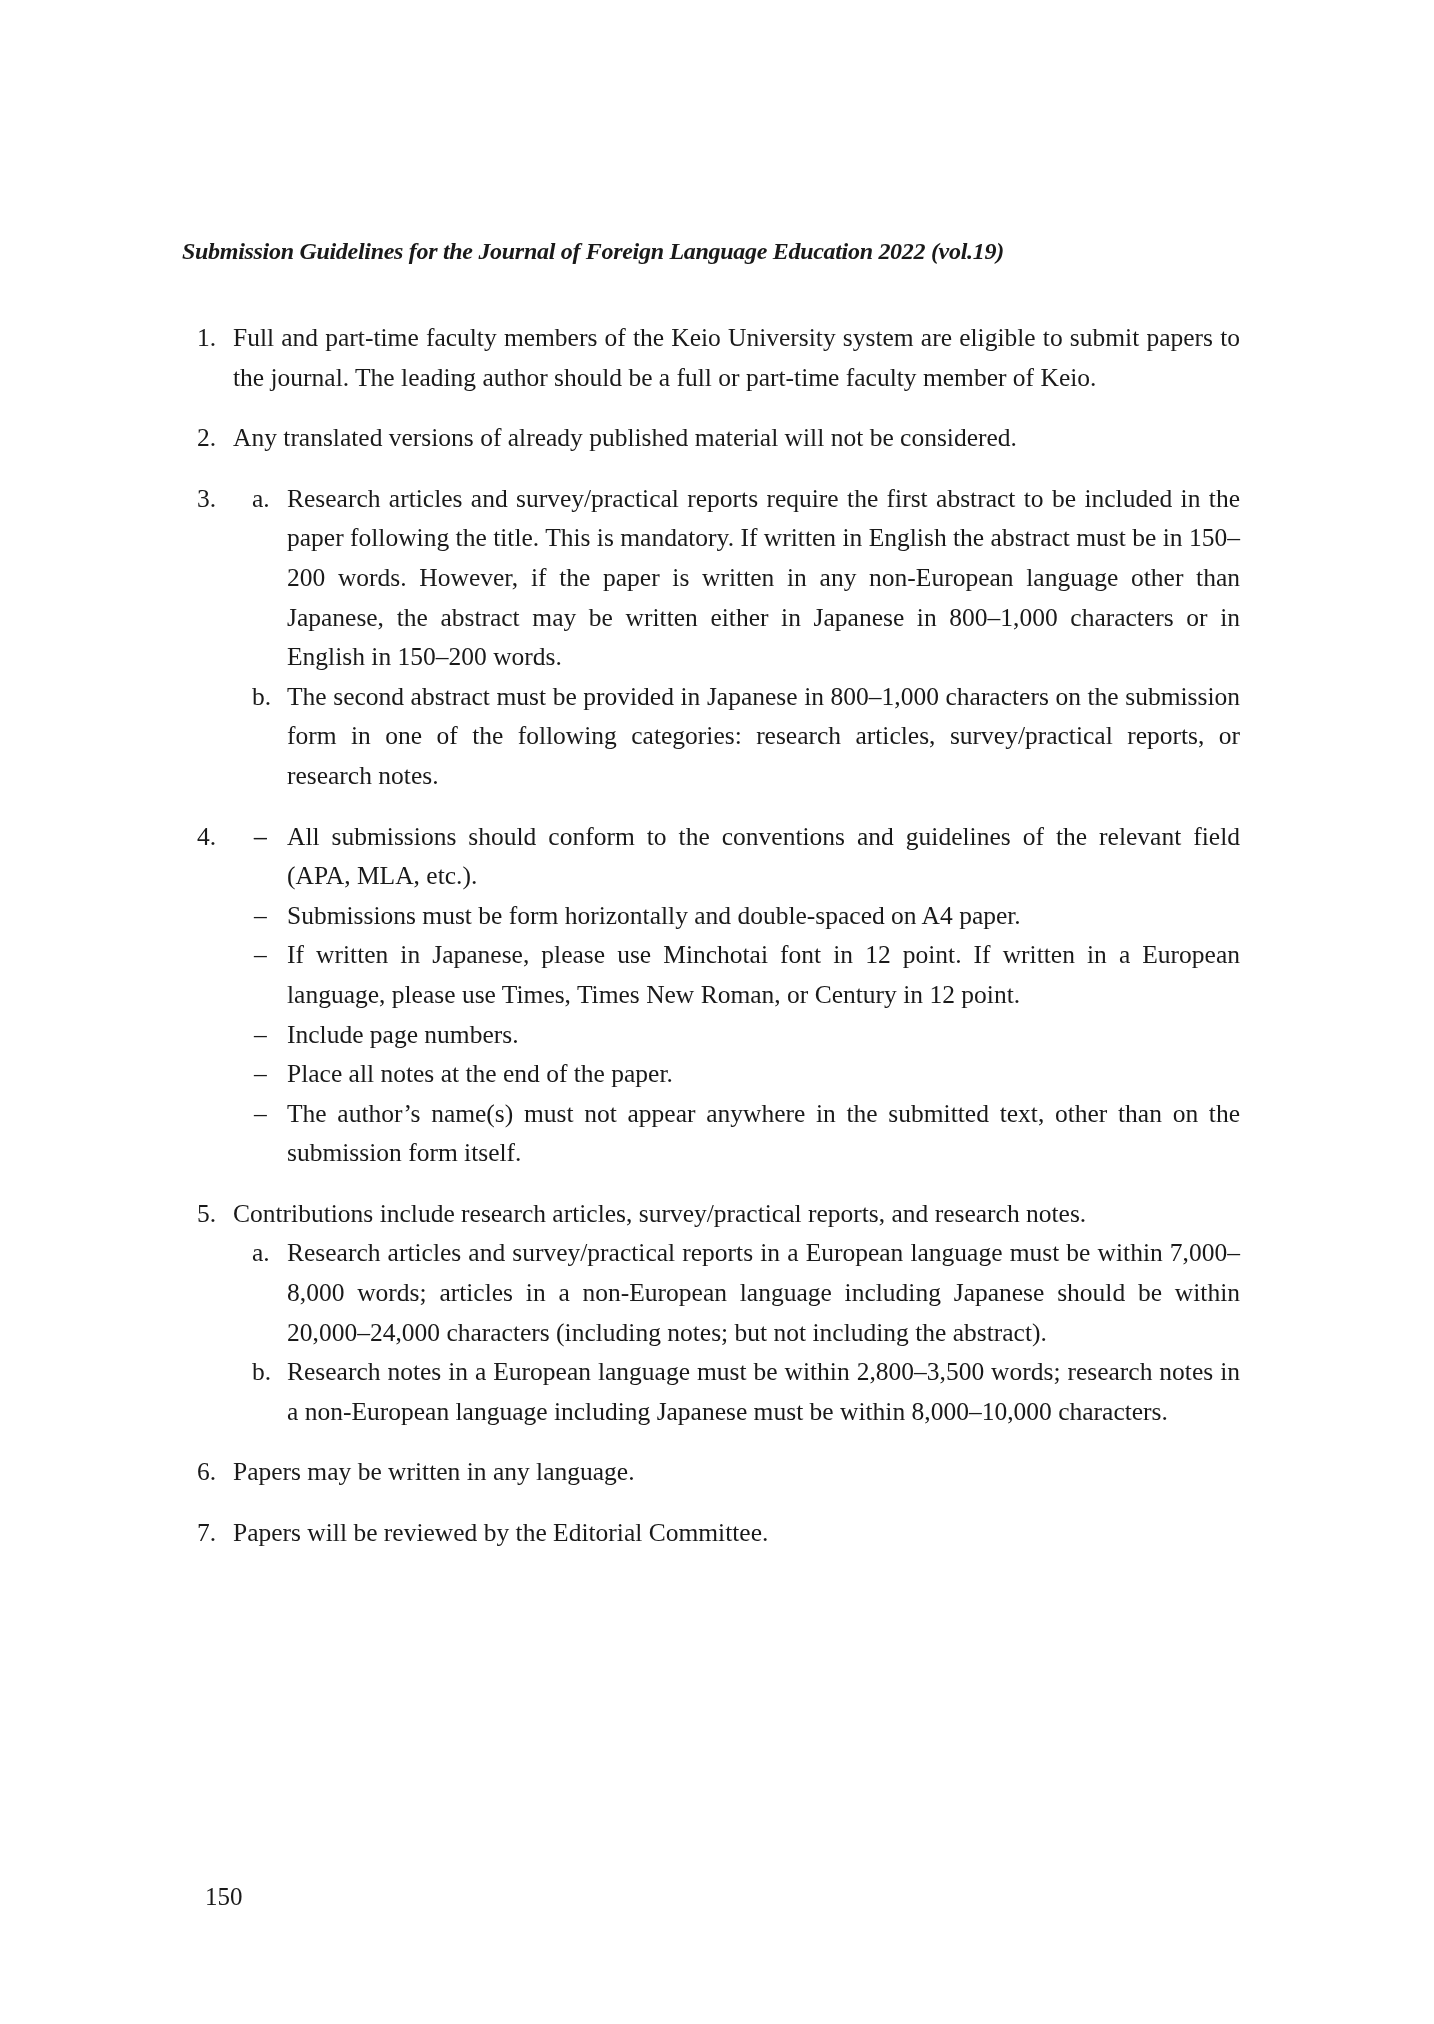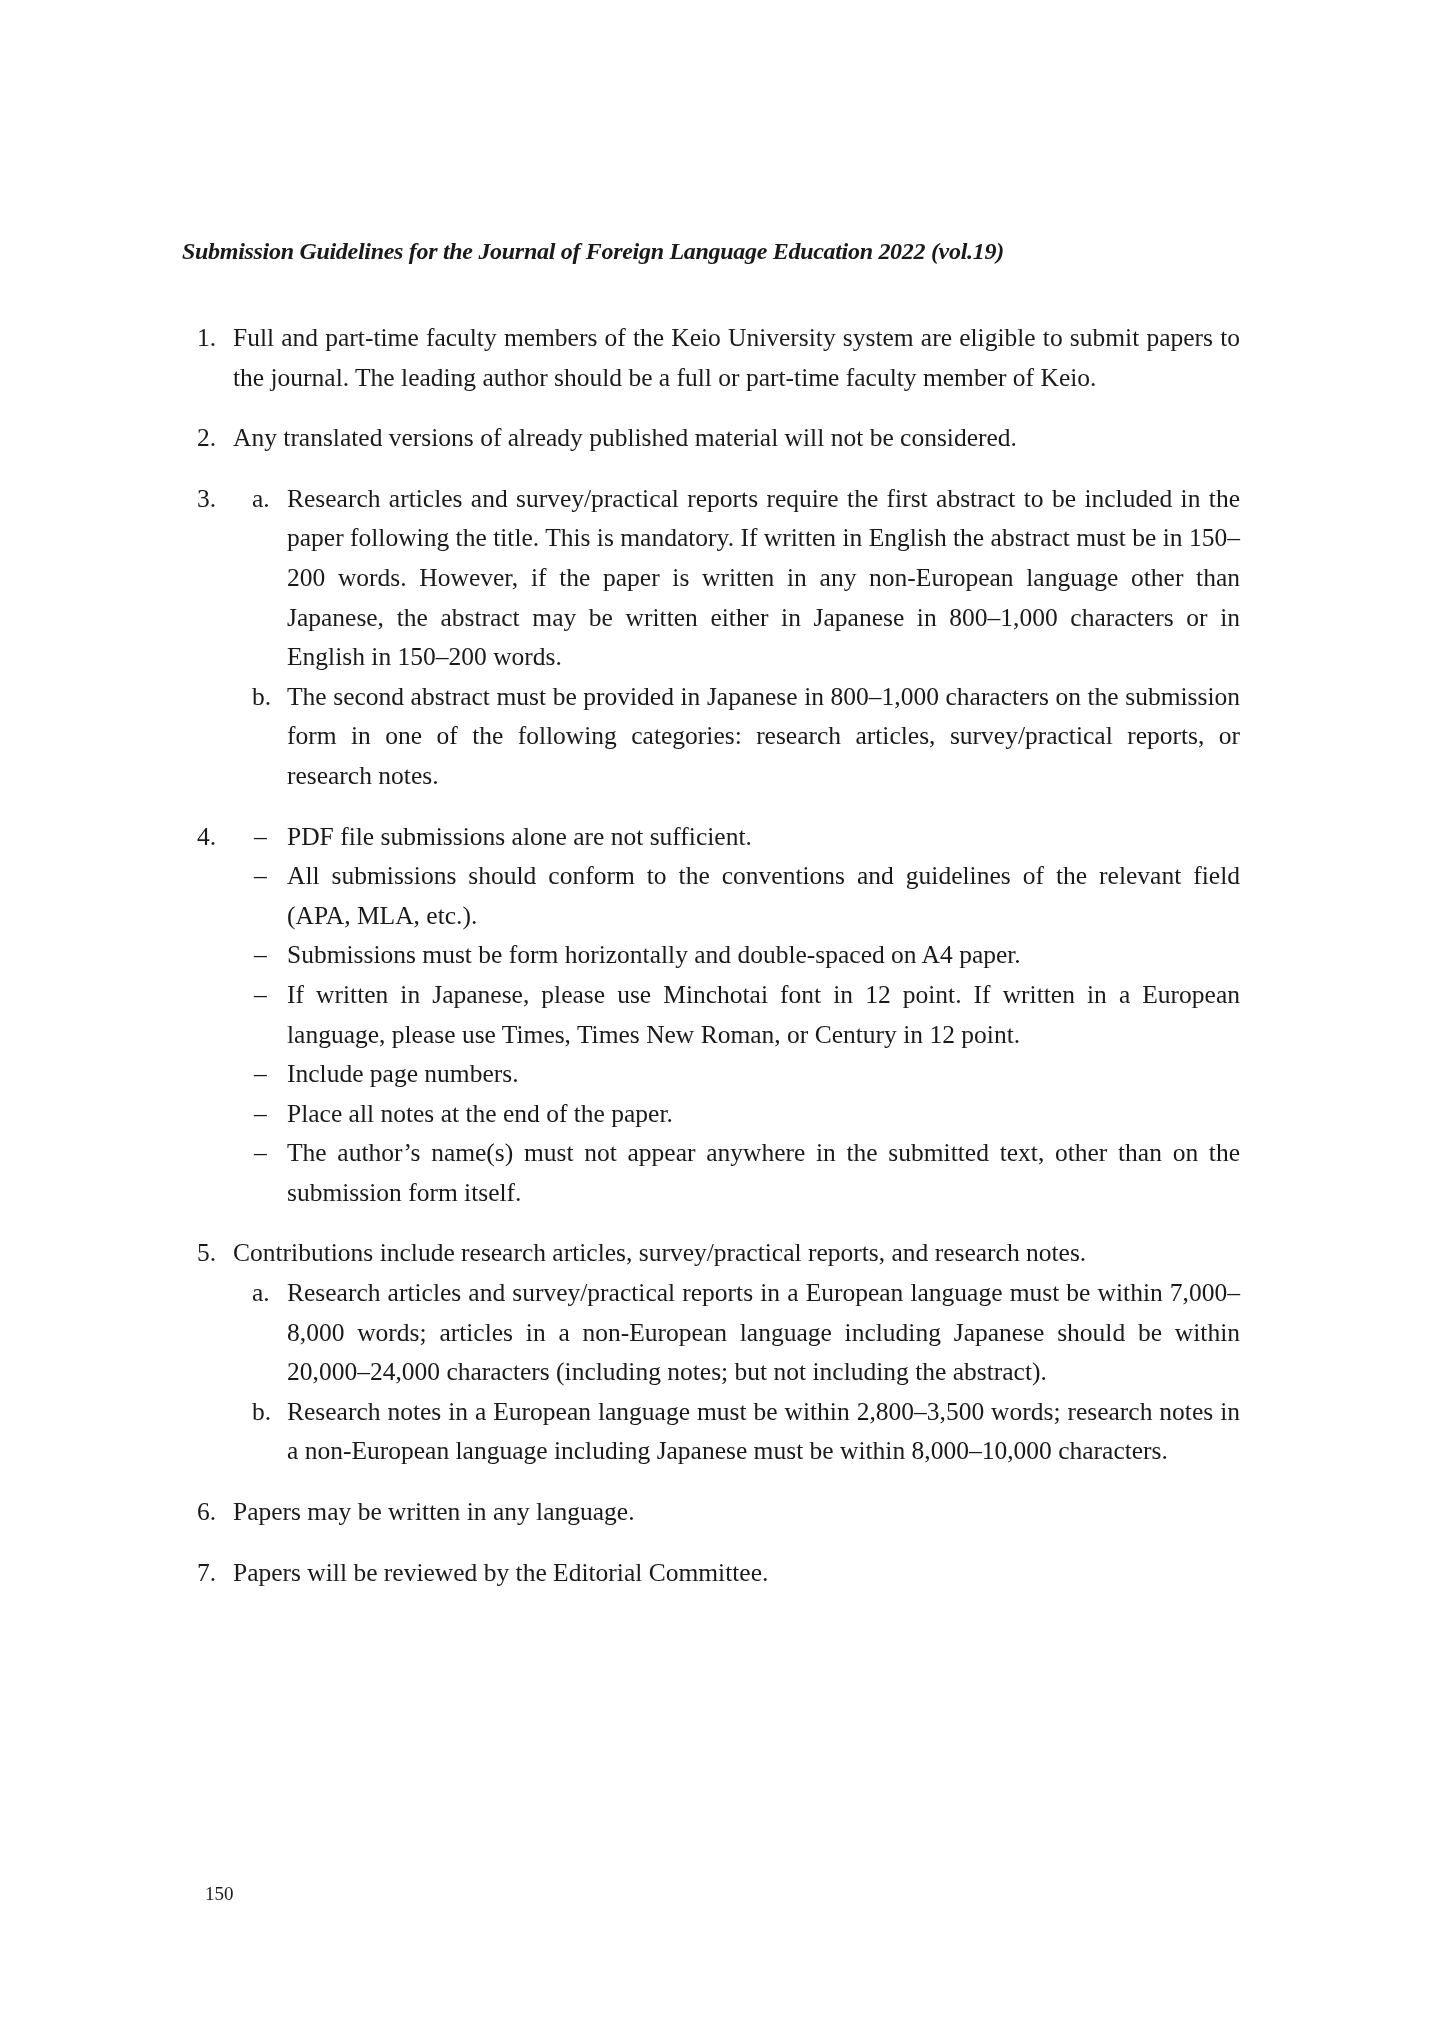--- a/index.html
+++ b/index.html
@@ -19,21 +19,21 @@
       font-size: 25.5px; line-height: 39.6px;
     }
     .item { position: relative; padding-left: 36px; margin-bottom: 21px; }
     .item .num { position: absolute; left: 0; top: 0; }
     .item .txt { display: block; text-align: justify; }
     .sub { position: relative; padding-left: 90px; margin-left: -36px; }
     .sub .mk { position: absolute; left: 55px; top: 0; }
     .sub .txt { display: block; text-align: justify; }
     .dash .mk { left: 57px; }
     .pagenum {
-      position: absolute; left: 205px; top: 1883px; font-size: 19px;
+      position: absolute; left: 205px; top: 1883px; font-size: 25px;
     }
   </style>
 </head>
 <body>
 
 <div class="page">
   <div class="title">Submission Guidelines for the Journal of Foreign Language Education 2022 (vol.19)</div>
 
   <div class="body">
 
@@ -56,21 +56,20 @@
       <div class="sub">
         <span class="mk">b.</span>
         <span class="txt">The second abstract must be provided in Japanese in 800–1,000 characters on the submission form in one of the following categories: research articles, survey/practical reports, or research notes.</span>
       </div>
     </div>
 
     <div class="item">
       <span class="num">4.</span>
       <div class="sub dash">
         <span class="mk">–</span>
-        <span class="txt">PDF file submissions alone are not sufficient.</span>
       </div>
       <div class="sub dash">
         <span class="mk">–</span>
         <span class="txt">All submissions should conform to the conventions and guidelines of the relevant field (APA, MLA, etc.).</span>
       </div>
       <div class="sub dash">
         <span class="mk">–</span>
         <span class="txt">Submissions must be form horizontally and double-spaced on A4 paper.</span>
       </div>
       <div class="sub dash">

